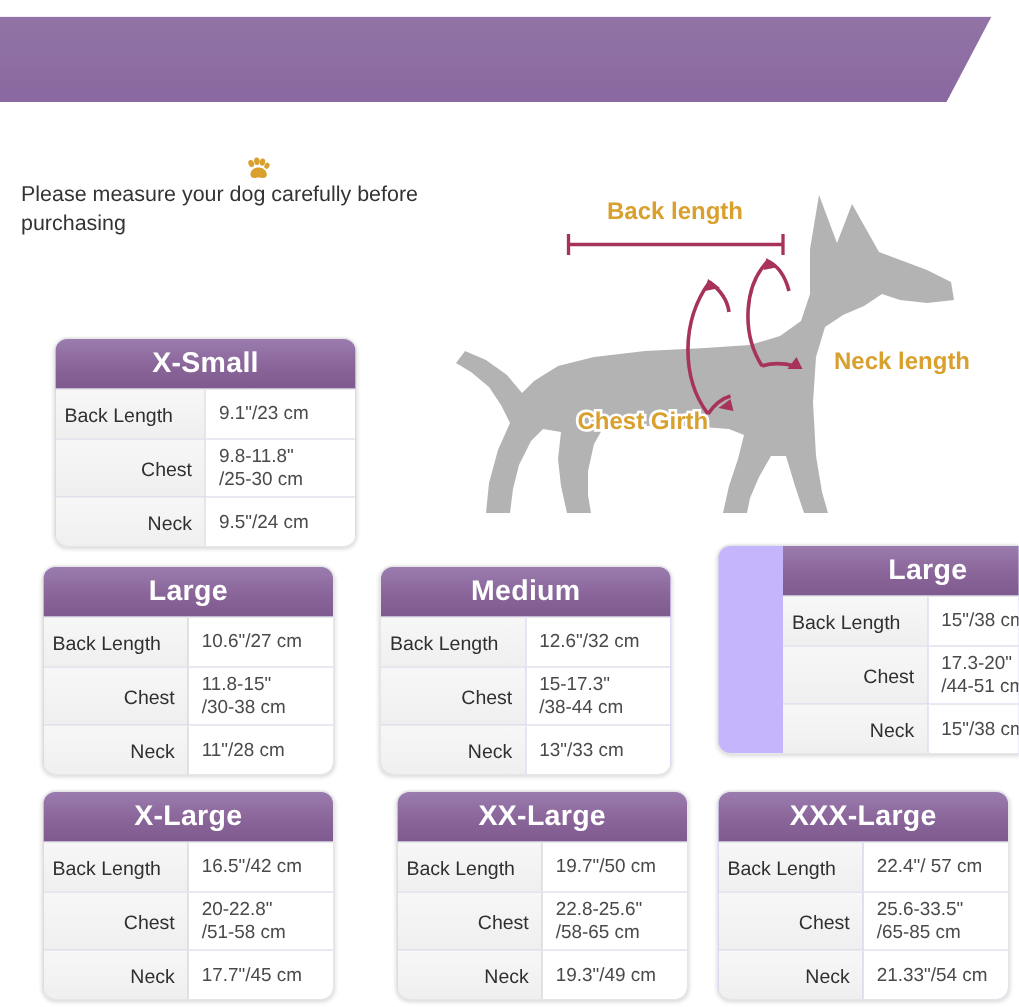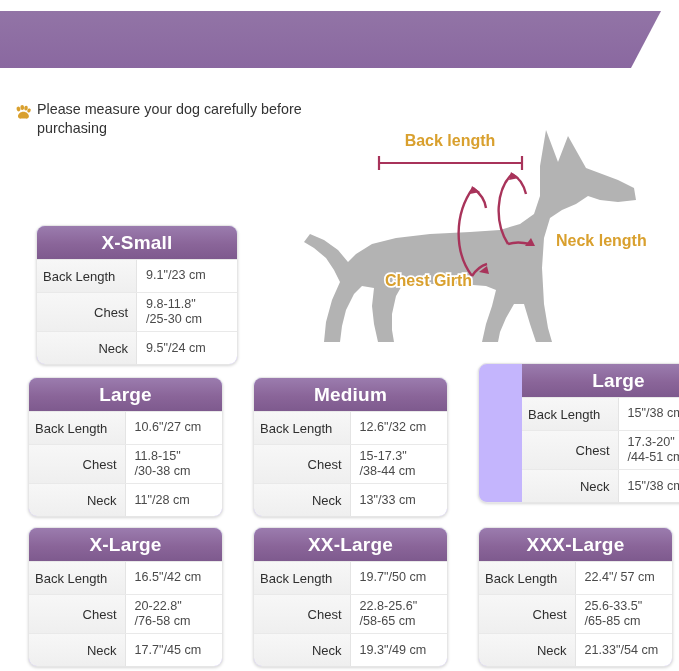--- a/index.html
+++ b/index.html
@@ -42,22 +42,23 @@
 
   
   #bullets {
     position: absolute;
     left: 14px;
     top: 100px;
     width: 320px;
   }
   .bullet {
     display: flex;
-    align-items: flex-start;
+    align-items: center;
     margin-bottom: 7px;
+    flex-direction: column;
   }
   .bullet-icon {
     flex: 0 0 auto;
     width: 18px;
     height: 18px;
     margin-top: 3px;
     margin-right: 5px;
   }
   .bullet-text {
     font-size: 14.3px;
@@ -330,30 +331,30 @@
 <div class="size-table" style="left:28px; top:527px; width:193px;">
   <div class="st-head">X-Large</div>
   <div class="st-row wide-label">
     <div class="st-label">Back Length</div>
     <div class="st-value">16.5"/42 cm</div>
   </div>
   <div class="st-row">
     <div class="st-label">Chest</div>
     <div class="st-value">
       <span>20-22.8"</span>
-      <span>/76-58 cm</span>
+      <span>/51-58 cm</span>
     </div>
   </div>
   <div class="st-row">
     <div class="st-label">Neck</div>
     <div class="st-value">17.7"/45 cm</div>
   </div>
 </div>
 
-<div class="size-table" style="left:253px; top:527px; width:193px;">
+<div class="size-table" style="left:264px; top:527px; width:193px;">
   <div class="st-head">XX-Large</div>
   <div class="st-row wide-label">
     <div class="st-label">Back Length</div>
     <div class="st-value">19.7"/50 cm</div>
   </div>
   <div class="st-row">
     <div class="st-label">Chest</div>
     <div class="st-value">
       <span>22.8-25.6"</span>
       <span>/58-65 cm</span>

